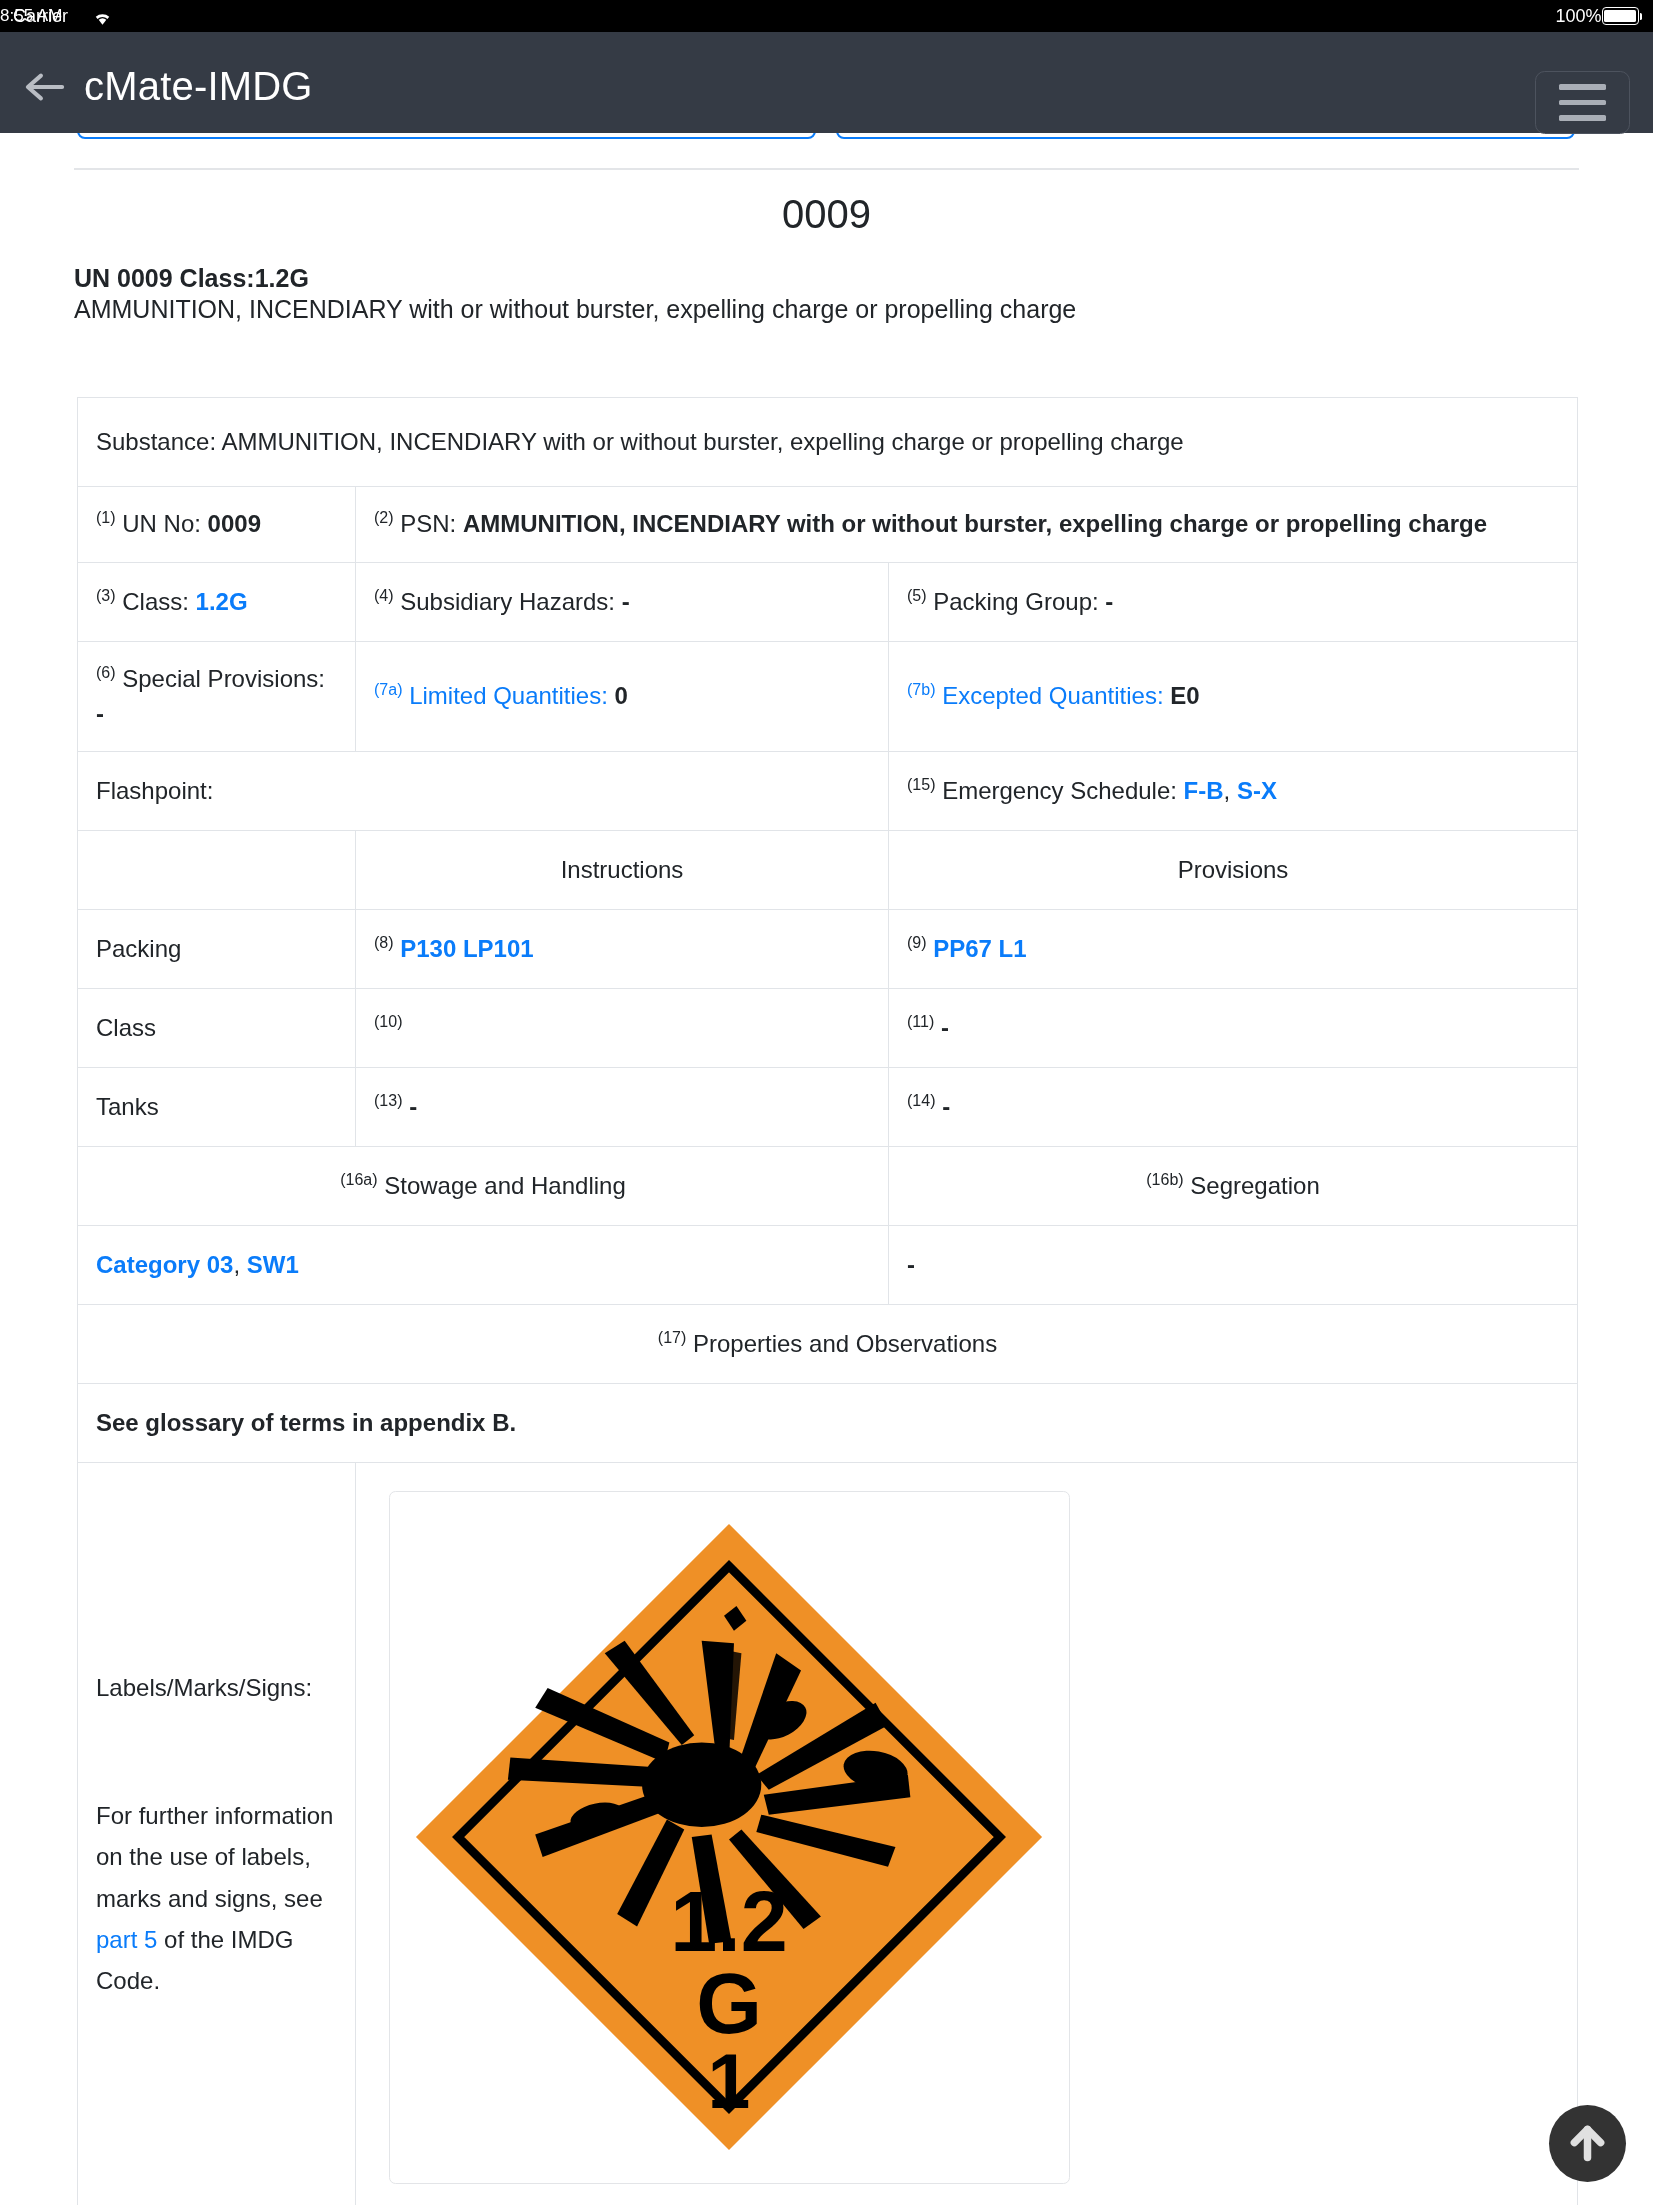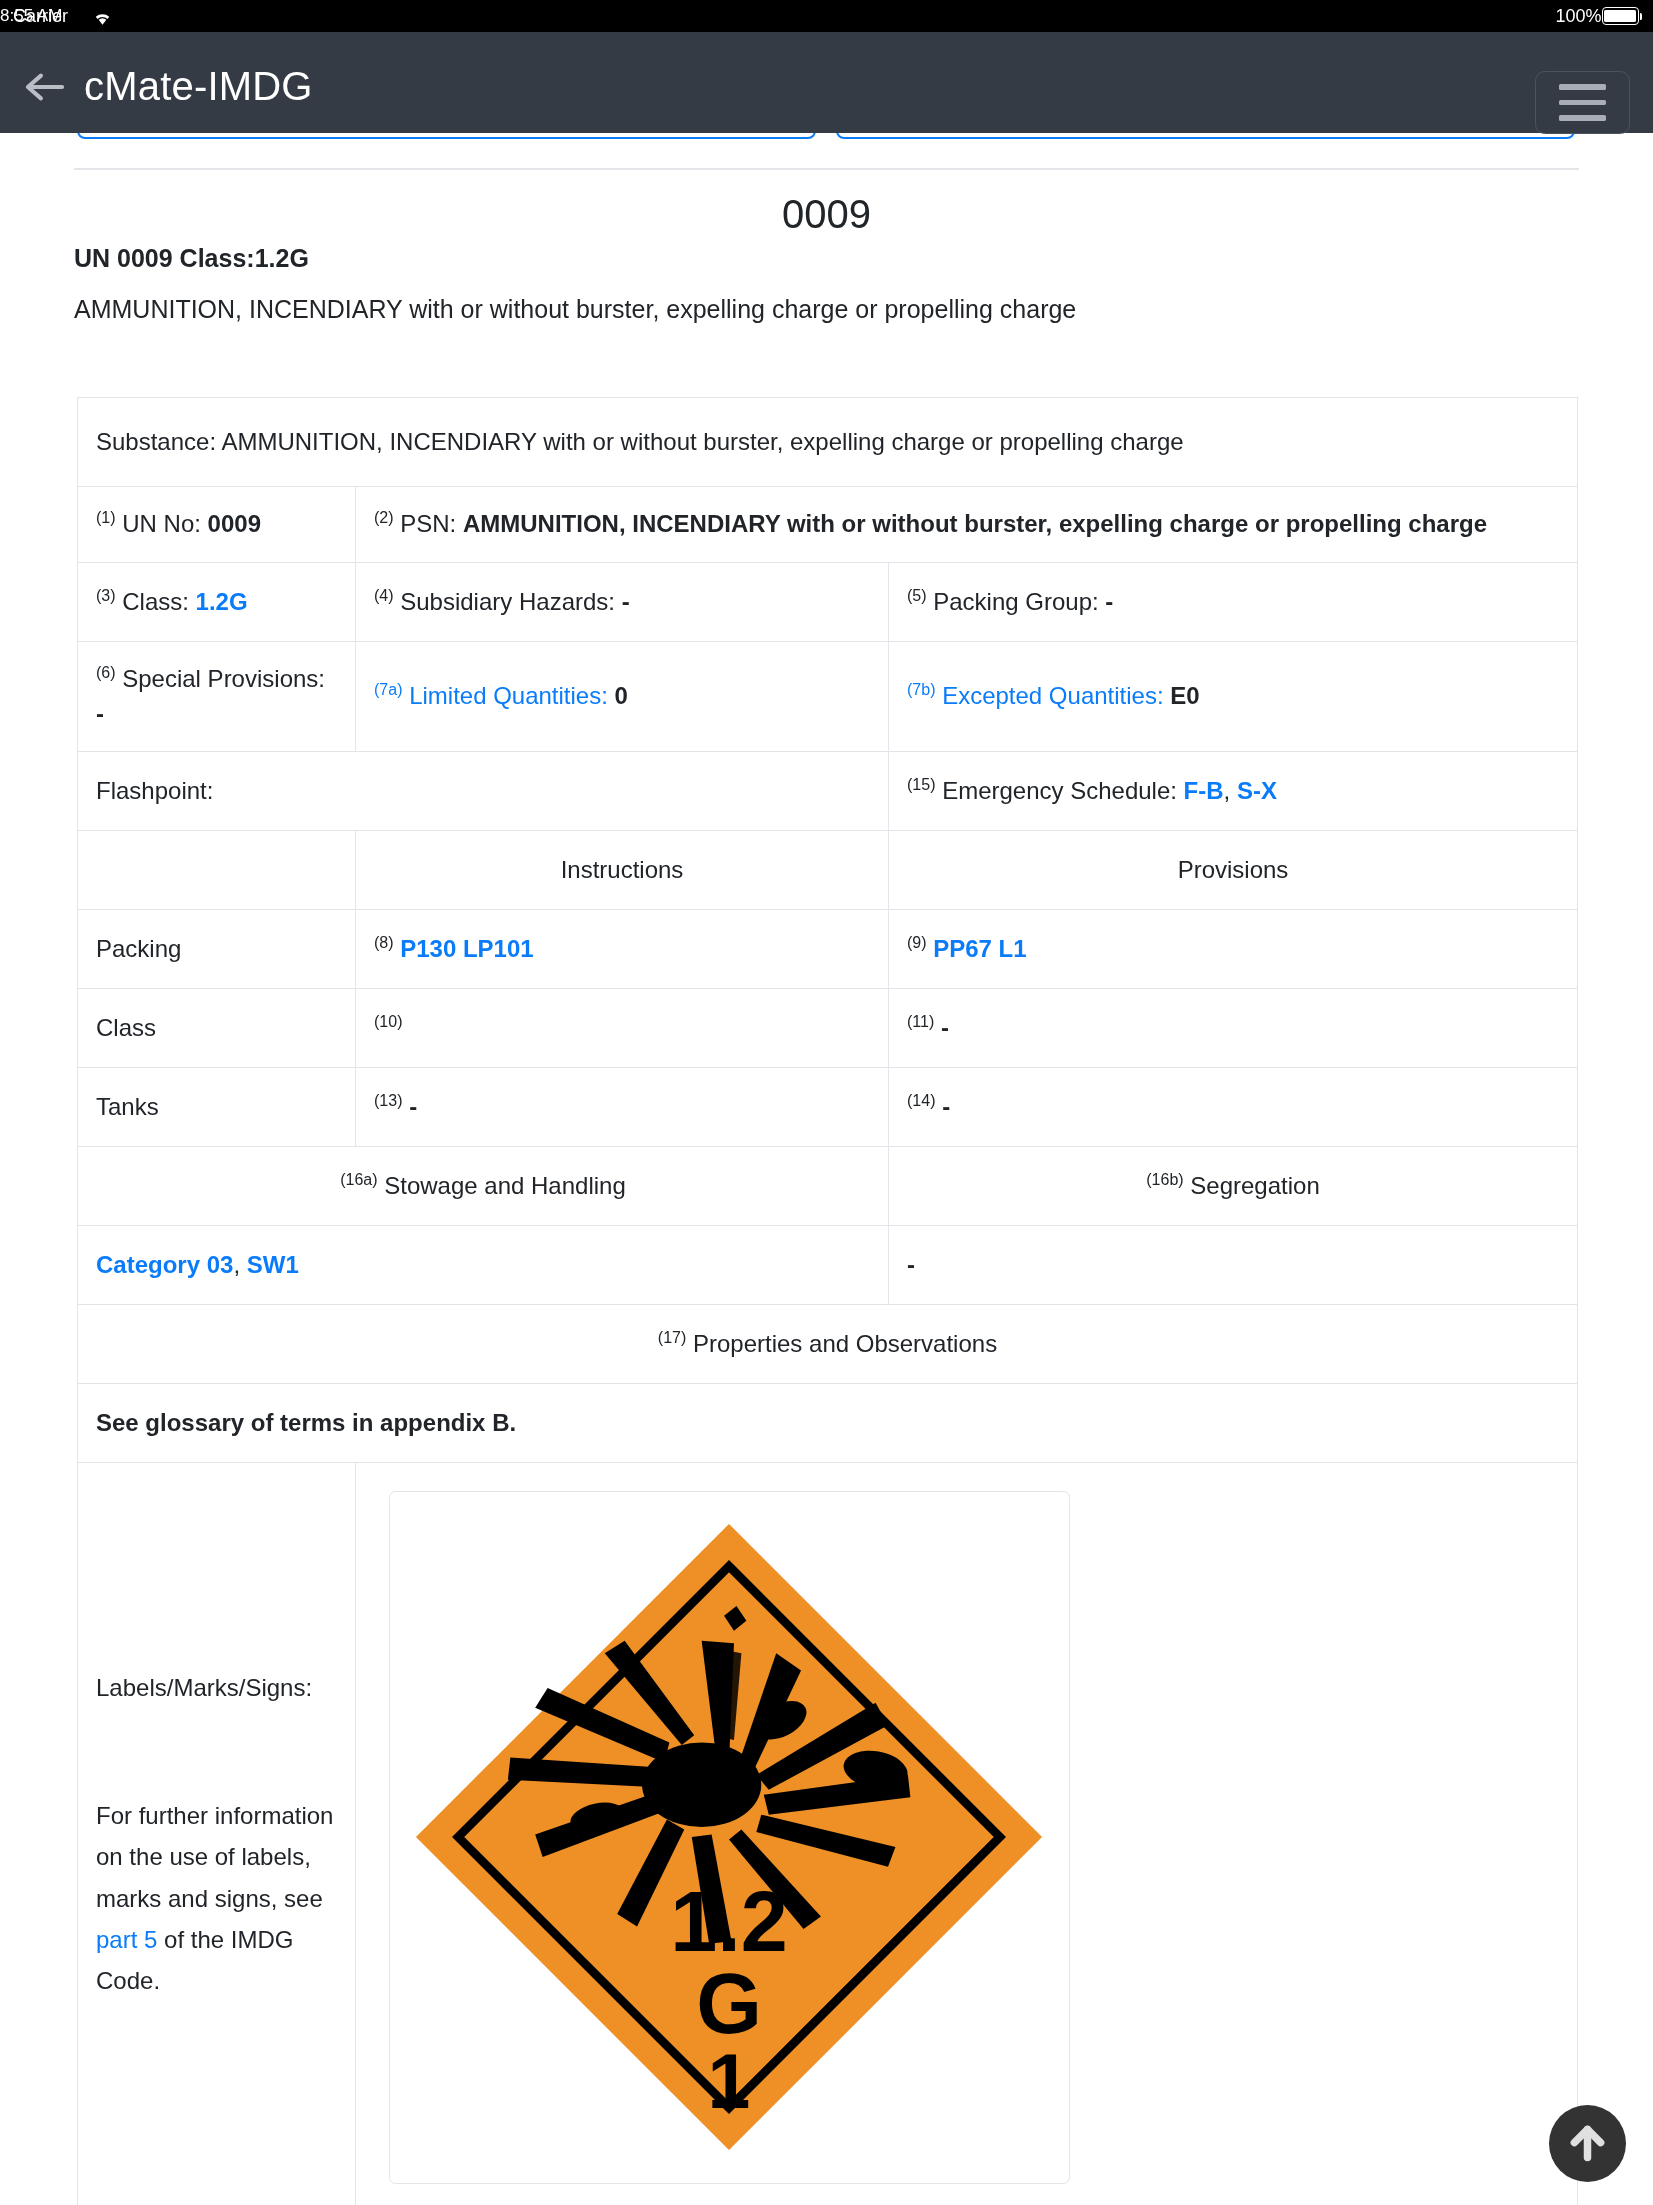--- a/index.html
+++ b/index.html
@@ -92,21 +92,21 @@
     width: 1505px; height: 2.4px; background: #e3e5e8;
   }
 
   
   .page-number {
     position: absolute; top: 192px; left: 0; width: 1653px;
     text-align: center;
     font-size: 40px; color: #212529; font-weight: 400;
   }
   .un-line {
-    position: absolute; top: 244px; left: 74px;
+    position: absolute; top: 264px; left: 74px;
     font-size: 25px; font-weight: bold; color: #212529;
   }
   .psn-line {
     position: absolute; top: 295px; left: 74px;
     font-size: 25px; color: #212529;
   }
 
   
   .dgl-table {
     position: absolute; top: 397px; left: 77px;

